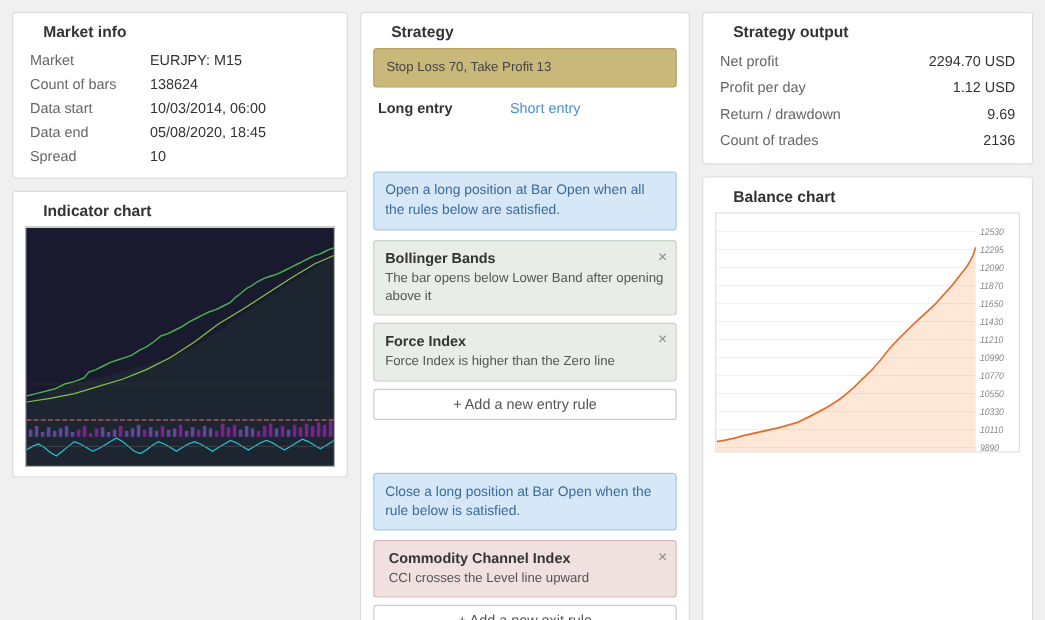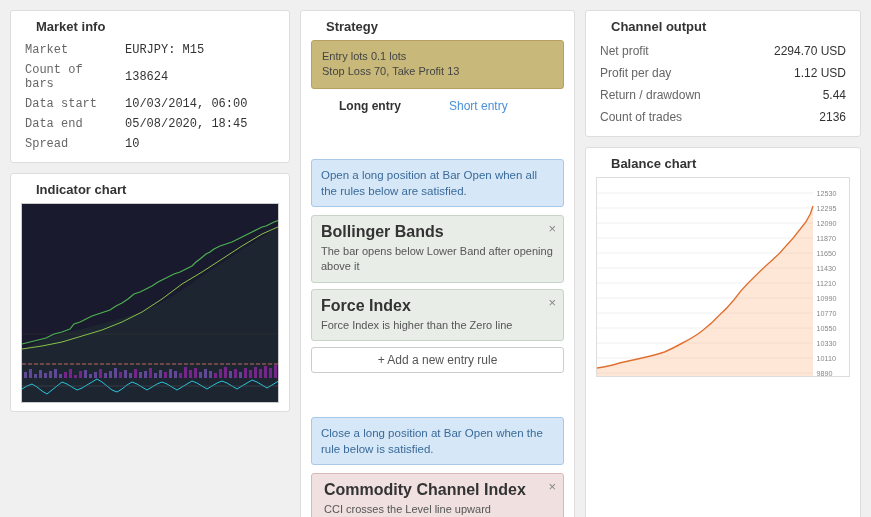--- a/index.html
+++ b/index.html
@@ -39,21 +39,20 @@
     }
 
     
     .market-info {
       padding: 8px 10px;
     }
     .market-info table {
       width: 100%;
       border-collapse: collapse;
       margin-top: 0;
-      font-family: Liberation Mono, monospace;
     }
     .market-info td {
       padding: 3px 4px;
       font-size: 12px;
     }
     .market-info td:first-child {
       color: #666;
       width: 100px;
     }
     .market-info td:last-child {
@@ -104,21 +103,20 @@
       color: #444;
       line-height: 1.4;
     }
 
     
     .tab-row {
       display: flex;
       gap: 16px;
       margin-bottom: 6px;
       align-items: flex-start;
-      margin-left: 24px;
     }
     .tab-link {
       font-size: 12px;
       color: #4a90d9;
       cursor: pointer;
       text-decoration: none;
       padding: 2px 4px;
     }
     .tab-link.active {
       color: #333;
@@ -146,21 +144,21 @@
     
     .rule-card {
       background: #e8ede8;
       border: 1px solid #c8d4c8;
       border-radius: 3px;
       padding: 7px 9px;
       margin-bottom: 6px;
       position: relative;
     }
     .rule-card-title {
-      font-size: 16px;
+      font-size: 12px;
       font-weight: bold;
       color: #333;
       margin-bottom: 3px;
     }
     .rule-card-text {
       font-size: 11px;
       color: #555;
       line-height: 1.4;
     }
     .rule-card-close {
@@ -350,21 +348,20 @@
         </svg>
       </div>
     </div>
   </div>
 
   <div class="middle-col">
     <div class="panel strategy-section">
       <div class="section-title">Strategy</div>
 
       <div class="strategy-props">
-        <div class="strategy-props-text">Entry lots 0.1 lots</div>
         <div class="strategy-props-text">Stop Loss 70, Take Profit 13</div>
       </div>
 
       <div class="tab-row">
         <a class="tab-link active">Long entry</a>
         <span class="tab-separator"> </span>
         <a class="tab-link">Short entry</a>
       </div>
 
       <div class="info-box-blue">Open a long position at Bar Open when all the rules below are satisfied.</div>
@@ -392,46 +389,46 @@
         <span class="rule-card-close">×</span>
       </div>
 
       <button class="add-rule-btn">+ Add a new exit rule</button>
     </div>
   </div>
 
   <div class="right-col">
 
     <div class="panel backtest-output">
-      <div class="section-title">Channel output</div>
+      <div class="section-title">Strategy output</div>
       <table>
         <tbody>
             <tr>
           <td>Net profit</td>
           <td>2294.70 USD</td>
         </tr>
         <tr>
           <td>Profit per day</td>
           <td>1.12 USD</td>
         </tr>
         <tr>
           <td>Return / drawdown</td>
-          <td>5.44</td>
+          <td>9.69</td>
         </tr>
         <tr>
           <td>Count of trades</td>
           <td>2136</td>
         </tr>
       </tbody>
         </table>
     </div>
 
     <div class="panel balance-chart">
       <div class="section-title">Balance chart</div>
-      <div style="display:flex; align-items:stretch;">
+      <div style="display:flex; align-items:stretch;font-style:italic;">
         <div class="balance-chart-canvas" style="flex:1;">
           <svg width="100%" height="200" viewBox="0 0 280 200" preserveAspectRatio="none">
 
             <rect width="280" height="200" fill="#fff"></rect>
 
             <line x1="0" y1="15" x2="240" y2="15" stroke="#e8e8e8" stroke-width="0.7"></line>
             <line x1="0" y1="30" x2="240" y2="30" stroke="#e8e8e8" stroke-width="0.7"></line>
             <line x1="0" y1="45" x2="240" y2="45" stroke="#e8e8e8" stroke-width="0.7"></line>
             <line x1="0" y1="60" x2="240" y2="60" stroke="#e8e8e8" stroke-width="0.7"></line>
             <line x1="0" y1="75" x2="240" y2="75" stroke="#e8e8e8" stroke-width="0.7"></line>

